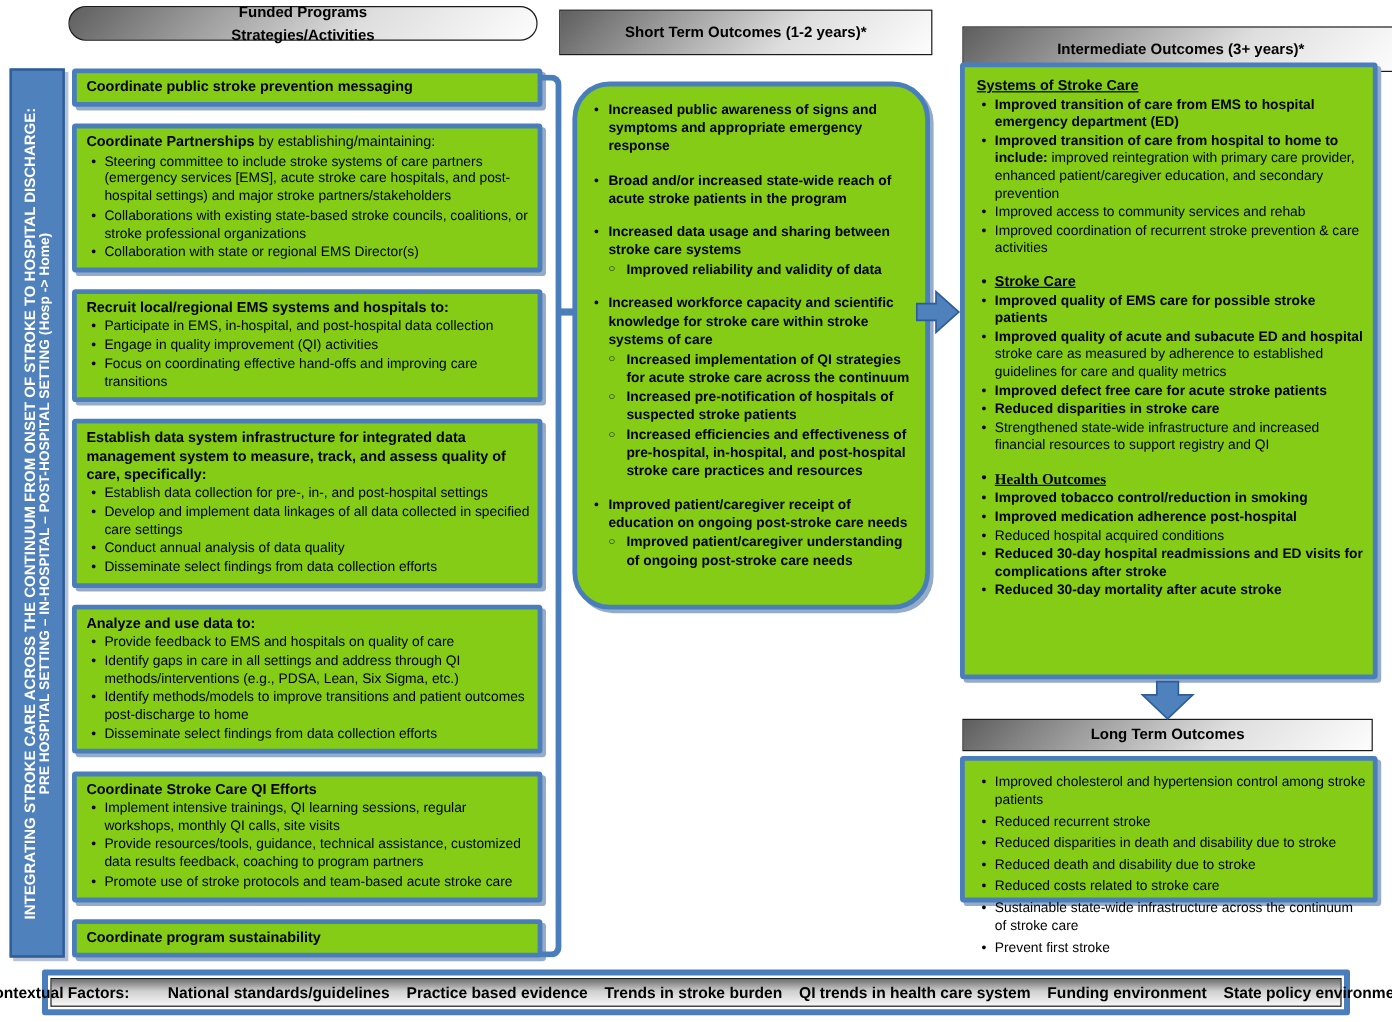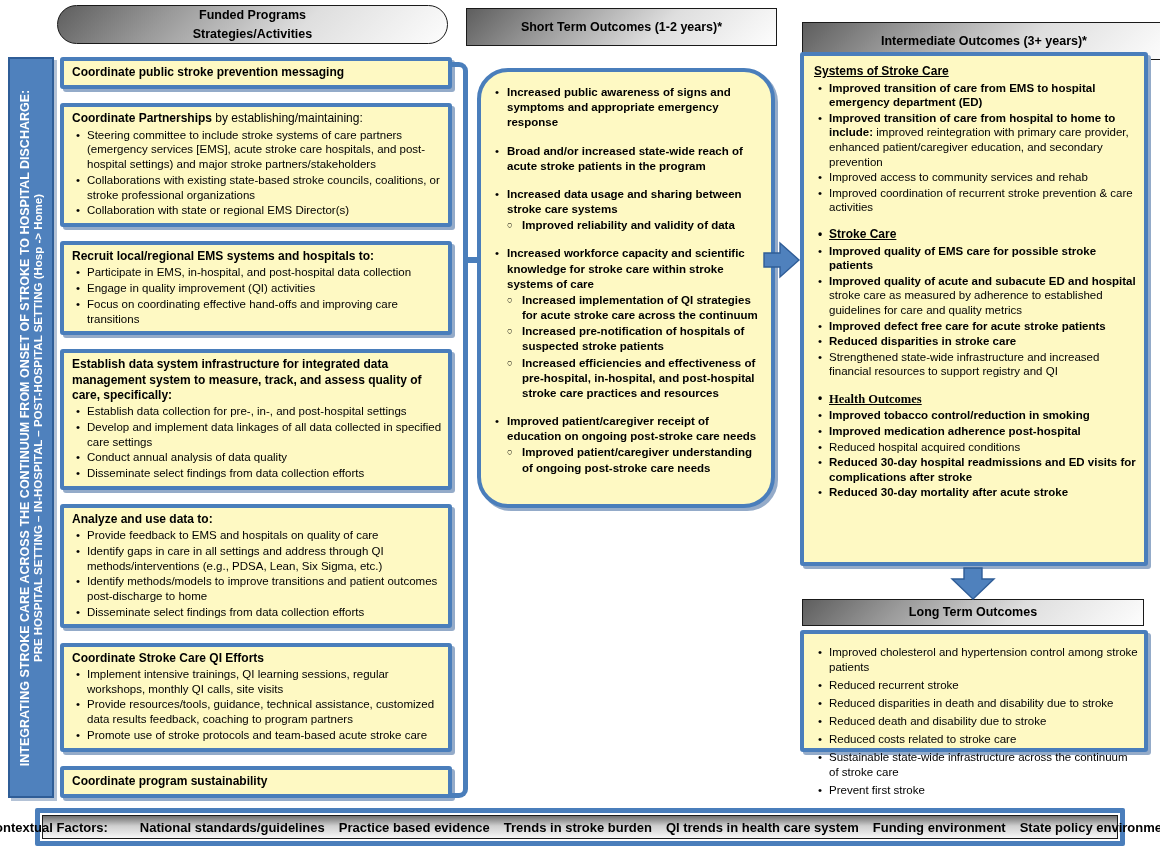--- a/index.html
+++ b/index.html
@@ -6,36 +6,36 @@
   html,body{background:#fff;}
   .canvas{position:relative;width:1160px;height:852px;background:#fff;overflow:hidden;
           font-family:"Liberation Sans",sans-serif;color:#000;}
   .b{font-weight:bold;}
 
   
   .hdr{position:absolute;border:1px solid #1a1a1a;
        background:linear-gradient(135deg,#5e5e5e 0%,#9a9a9a 28%,#dedede 62%,#fdfdfd 100%);
        text-align:center;font-weight:bold;font-size:12.5px;
        display:flex;flex-direction:column;justify-content:center;line-height:1.5;}
-  .hdr-col1{left:57px;top:5px;width:391px;height:39px;border-radius:21px;}
+  .hdr-col1{left:57px;top:5px;width:391px;height:29px;border-radius:21px;}
   .hdr-col2{left:466px;top:8px;width:311px;height:38px;}
   .hdr-col3{left:802px;top:22px;width:364px;height:38px;}
   .hdr-lt  {left:802px;top:599px;width:342px;height:27px;}
 
   
   .sidebar{position:absolute;left:8px;top:57px;width:46px;height:741px;
            background:var(--sidebar-fill,#4f81bd);border:2px solid var(--sidebar-border,#2f5d97);
            box-shadow:3px 3px 0 #b3c2d6;}
   .sidebar-text{position:absolute;left:50%;top:50%;width:735px;
                 transform:translate(-50%,-50%) rotate(-90deg);text-align:center;color:#fff;}
   .s1{font-size:12.5px;font-weight:bold;white-space:nowrap;}
   .s2{font-size:11.5px;font-weight:bold;white-space:nowrap;}
 
   
-  .bluebox{background:#fef9c3;border:4px solid var(--box-border,#4a7ebb);border-radius:3px;
+  .bluebox{background:#84cc16;border:4px solid var(--box-border,#4a7ebb);border-radius:3px;
            box-shadow:3px 3px 0 #94abc9;}
 
   
   .col1{position:absolute;left:60px;top:57px;width:392px;height:741px;
         display:flex;flex-direction:column;justify-content:space-between;gap:6px;}
   .fbox{padding:4px 6px 5px 8px;flex:0 0 auto;}
   .fhead{font-size:12px;line-height:1.27;}
   .blist{list-style:none;}
   .blist li{position:relative;padding-left:15px;font-size:11.5px;line-height:1.28;margin-top:1px;}
   .blist li::before{content:"\2022";position:absolute;left:4px;top:0;}

